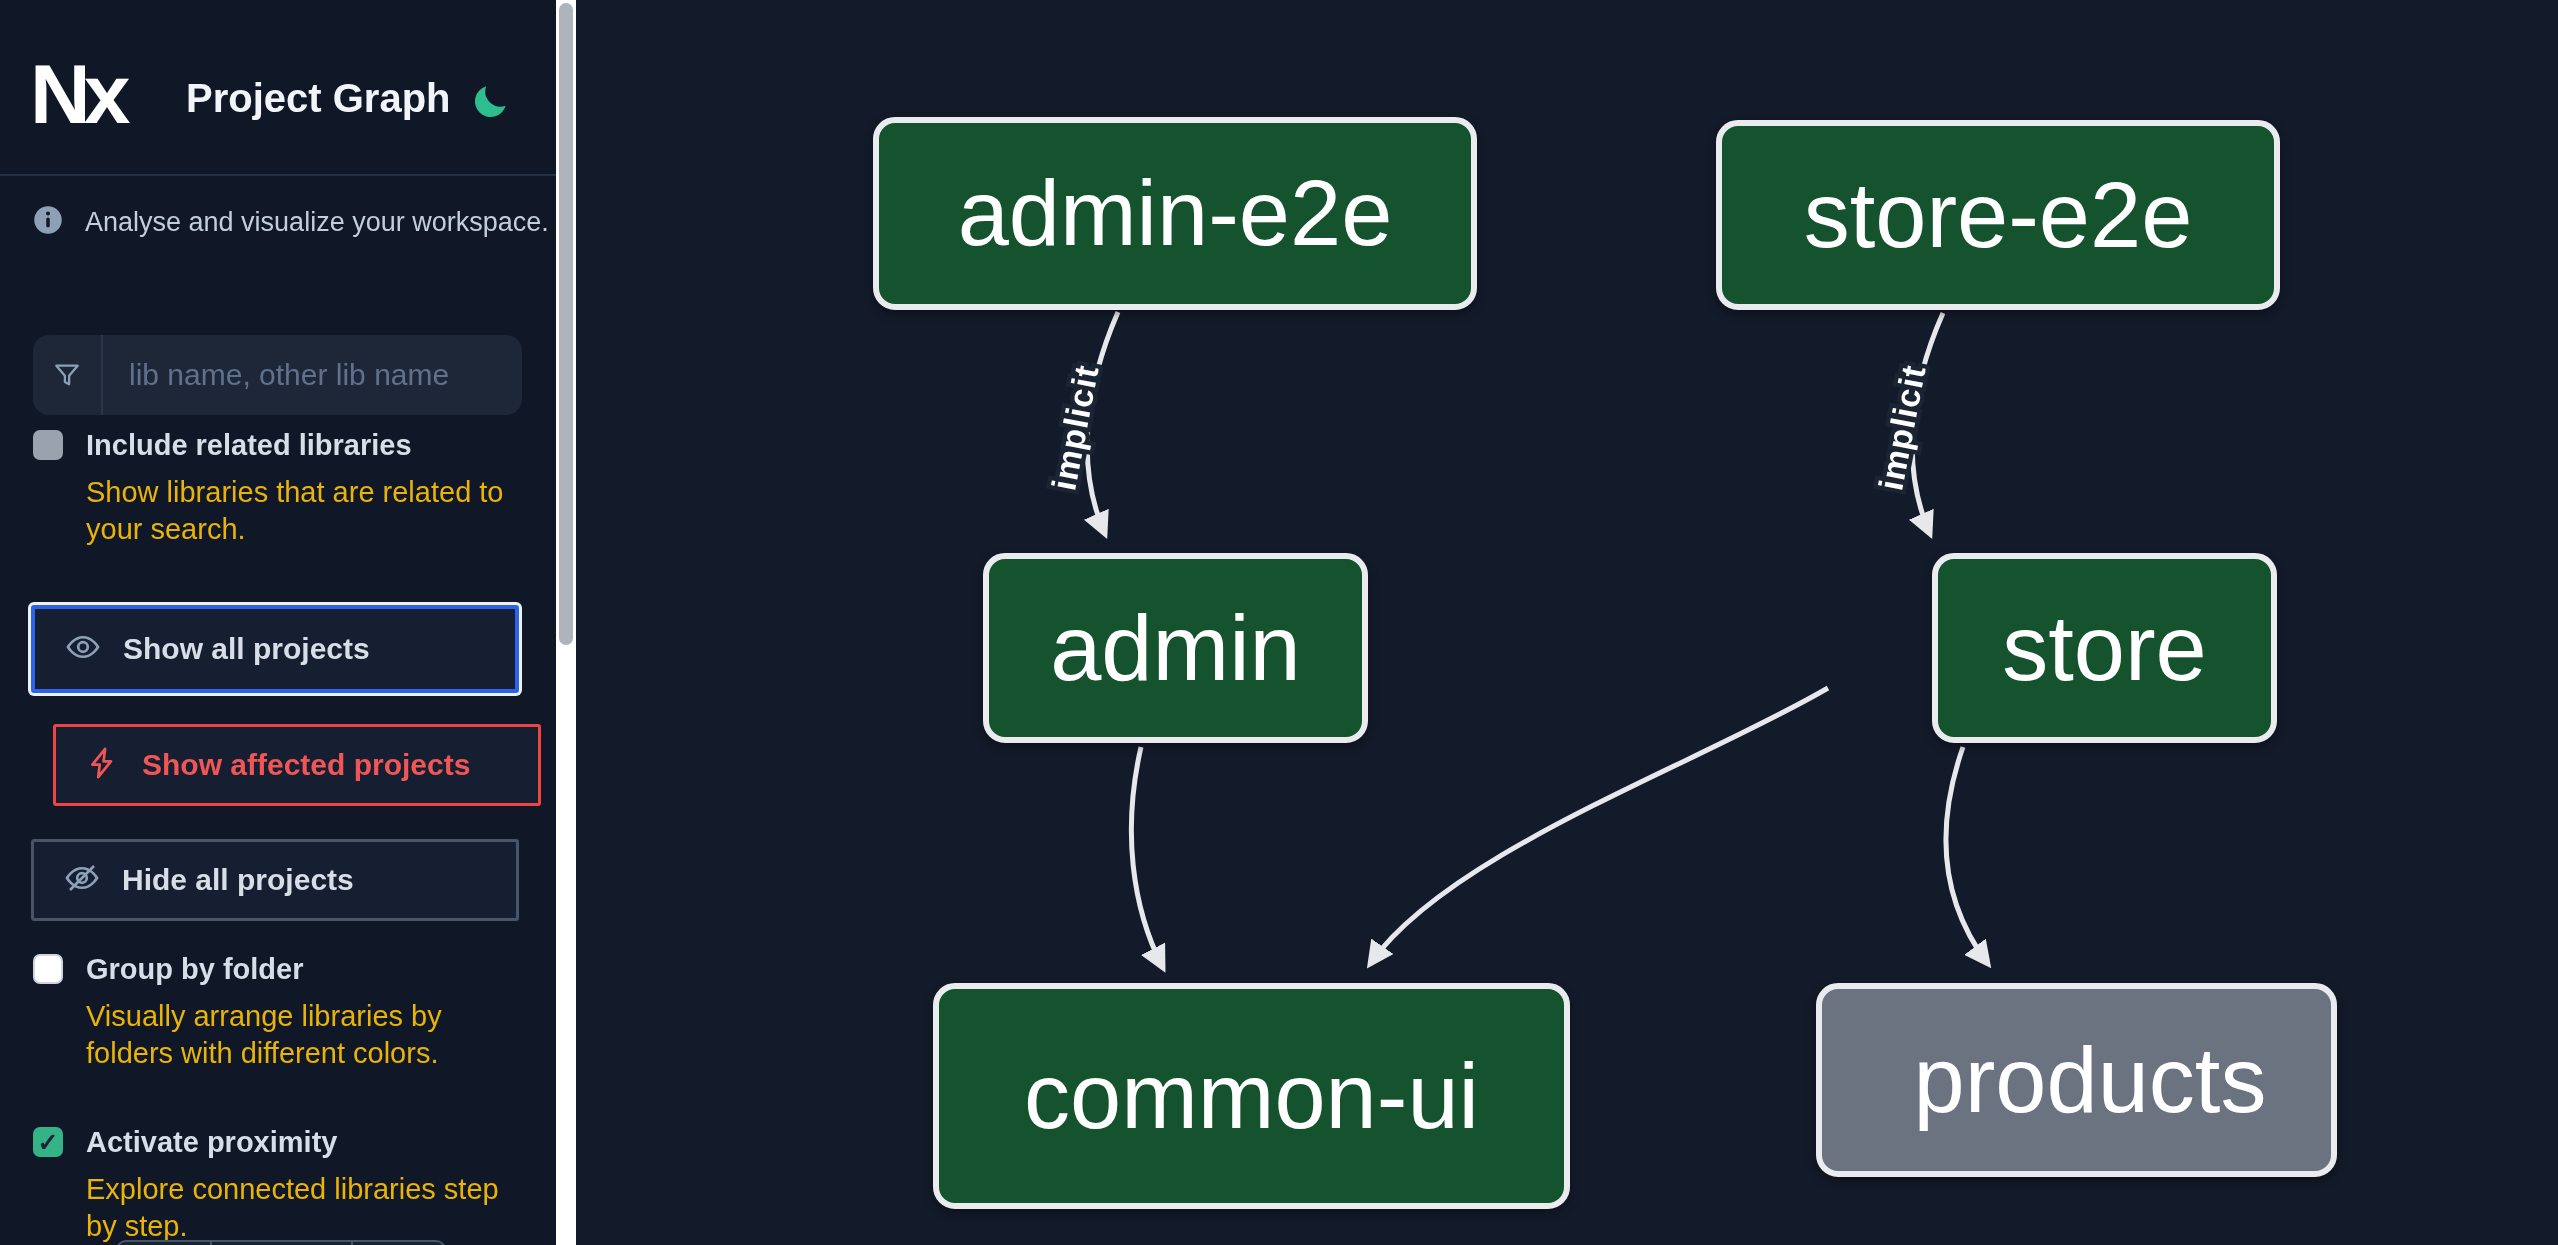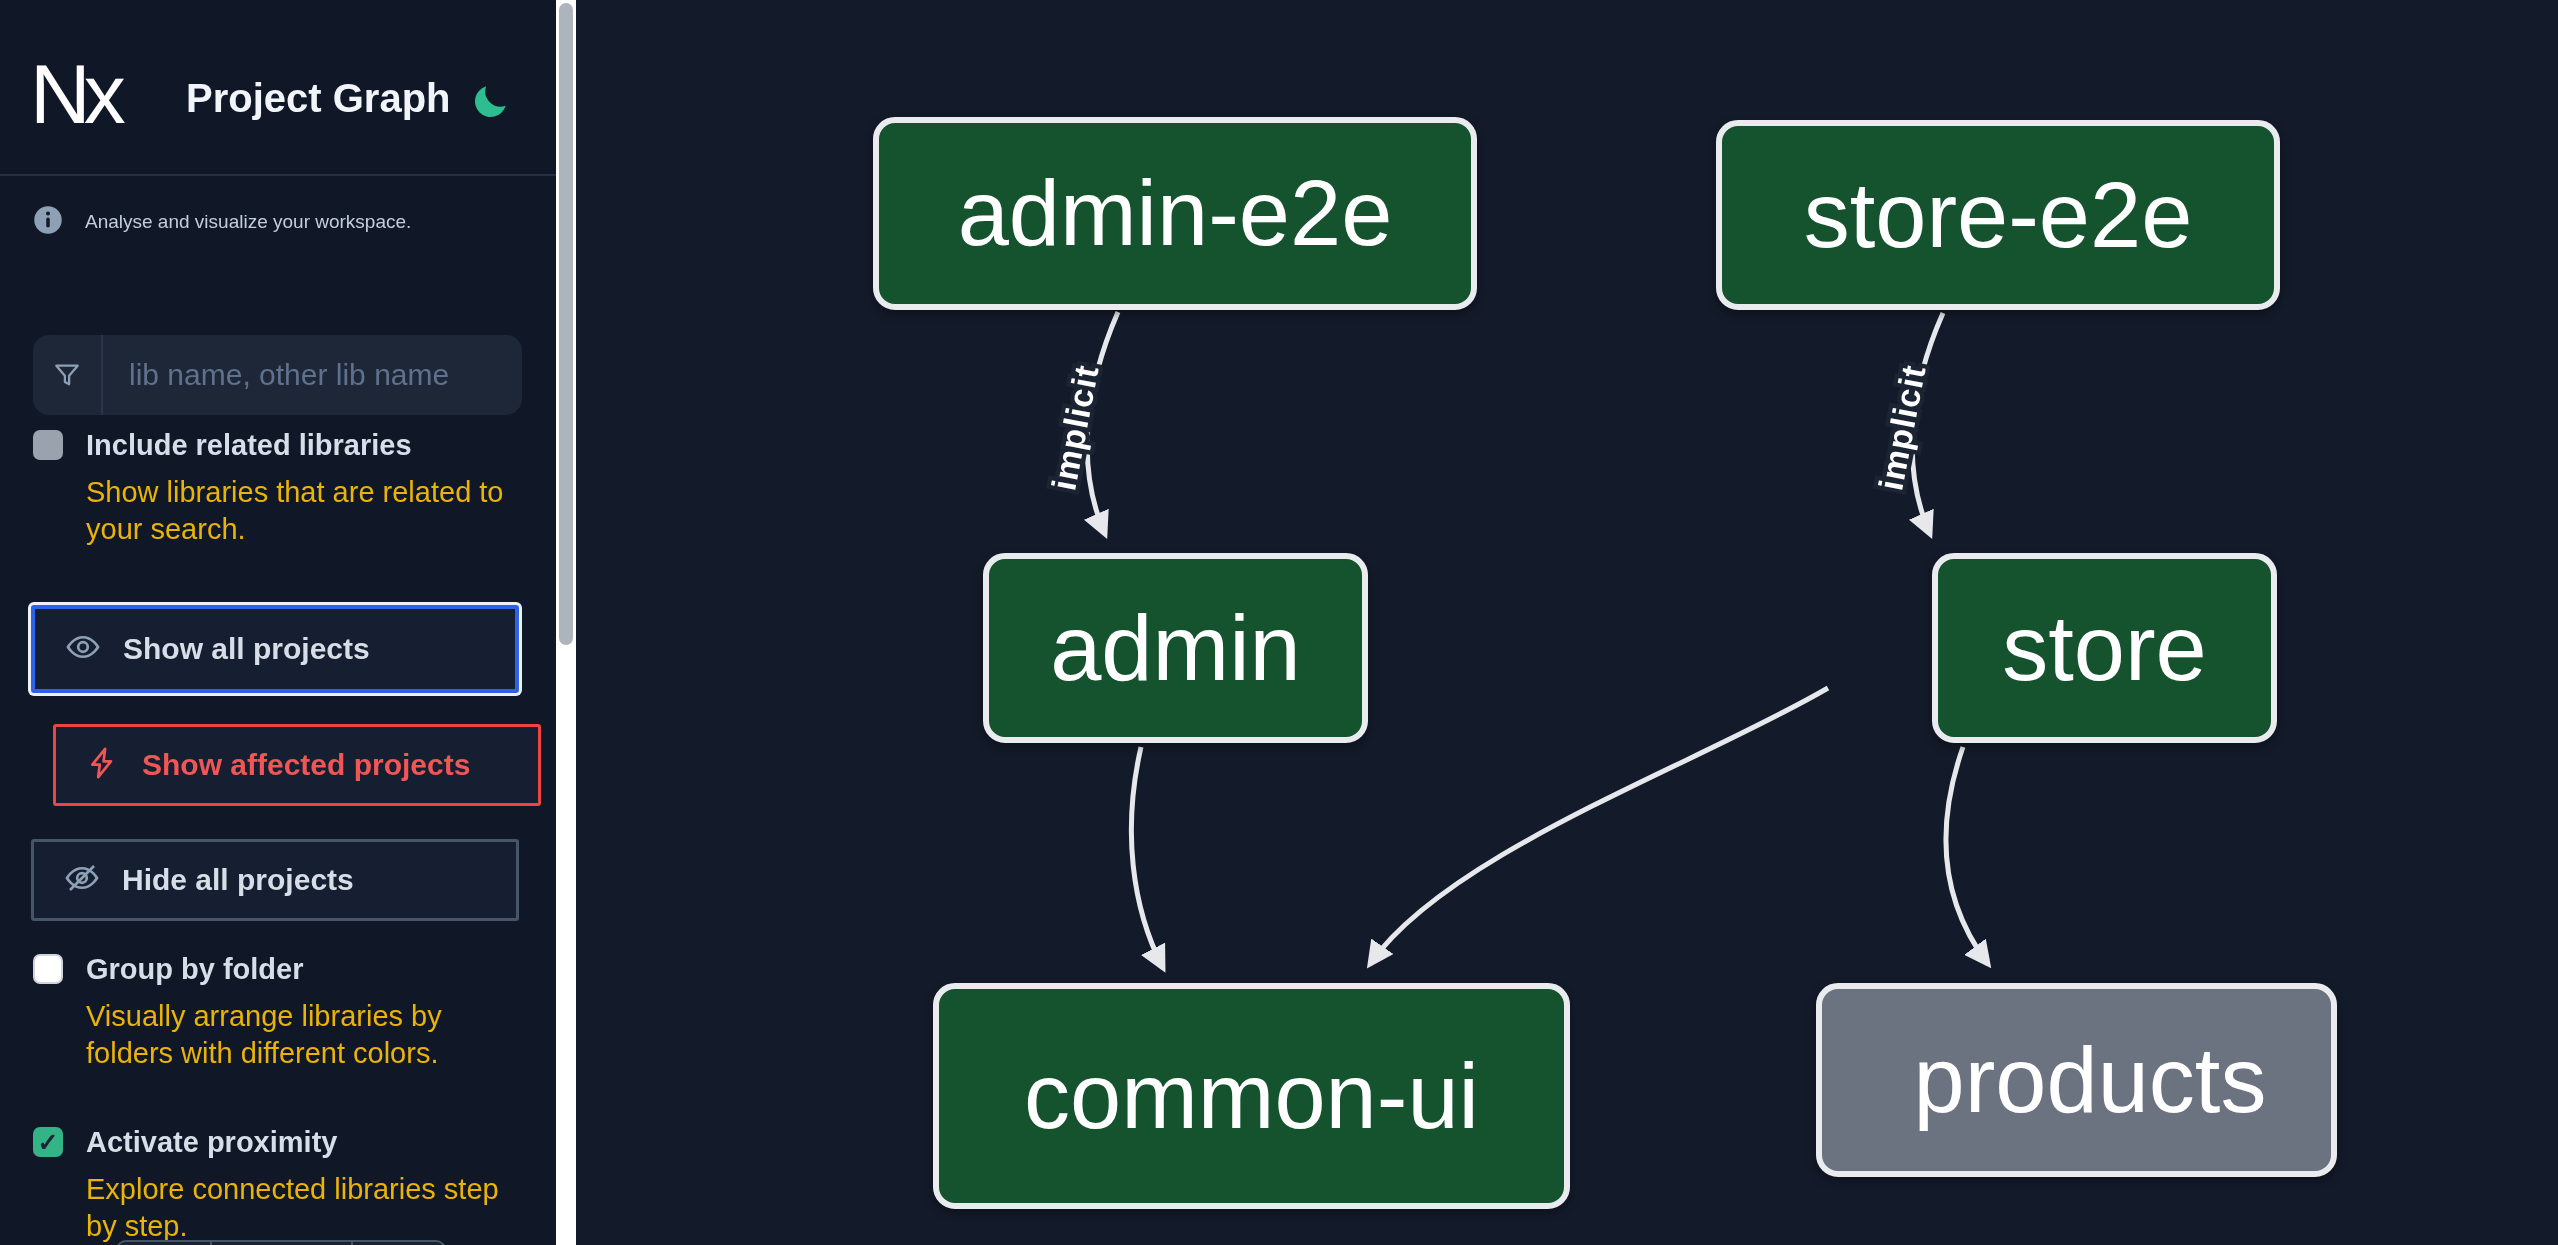--- a/index.html
+++ b/index.html
@@ -3,27 +3,27 @@
 <meta charset="utf-8">
 <style>
   html,body{margin:0;padding:0;background:#0c1220;}
   *{box-sizing:border-box;font-family:"Liberation Sans",sans-serif;}
   #app{position:relative;width:2558px;height:1245px;overflow:hidden;background:#131a29;}
 
   
   #sidebar{position:absolute;left:0;top:0;width:576px;height:1245px;background:#101828;}
   #sidebar-header{position:absolute;left:0;top:0;width:556px;height:176px;border-bottom:2px solid #243043;}
   #nx-logo{position:absolute;left:30px;top:52px;width:100px;height:84px;color:#ffffff;
-           font-size:84px;font-weight:400;letter-spacing:-7px;line-height:84px;}
+           font-size:84px;font-weight:700;letter-spacing:-7px;line-height:84px;}
   #app-title{position:absolute;left:186px;top:76px;font-size:40px;font-weight:700;color:#f1f5f9;}
   #theme-toggle{position:absolute;left:471px;top:80px;width:40px;height:42px;cursor:pointer;}
 
   #tagline-row{position:absolute;left:33px;top:205px;display:flex;align-items:center;gap:22px;}
   #tagline-row svg{flex:none;}
-  #tagline{font-size:19px;font-weight:500;color:#c3cedb;}
+  #tagline{font-size:27px;font-weight:500;color:#c3cedb;}
 
   #search-box{position:absolute;left:33px;top:335px;width:489px;height:80px;background:#1d2738;
               border-radius:16px;display:flex;align-items:center;}
   #search-icon-cell{width:70px;height:100%;display:flex;align-items:center;justify-content:center;
                     border-right:2px solid #2b3749;}
   #search-input{flex:1;height:100%;background:transparent;border:none;outline:none;
                 font-size:30px;color:#cbd5e1;padding:0 0 0 26px;}
   #search-input::placeholder{color:#5f718c;}
 
   .toggle-block{position:absolute;left:33px;width:500px;}

